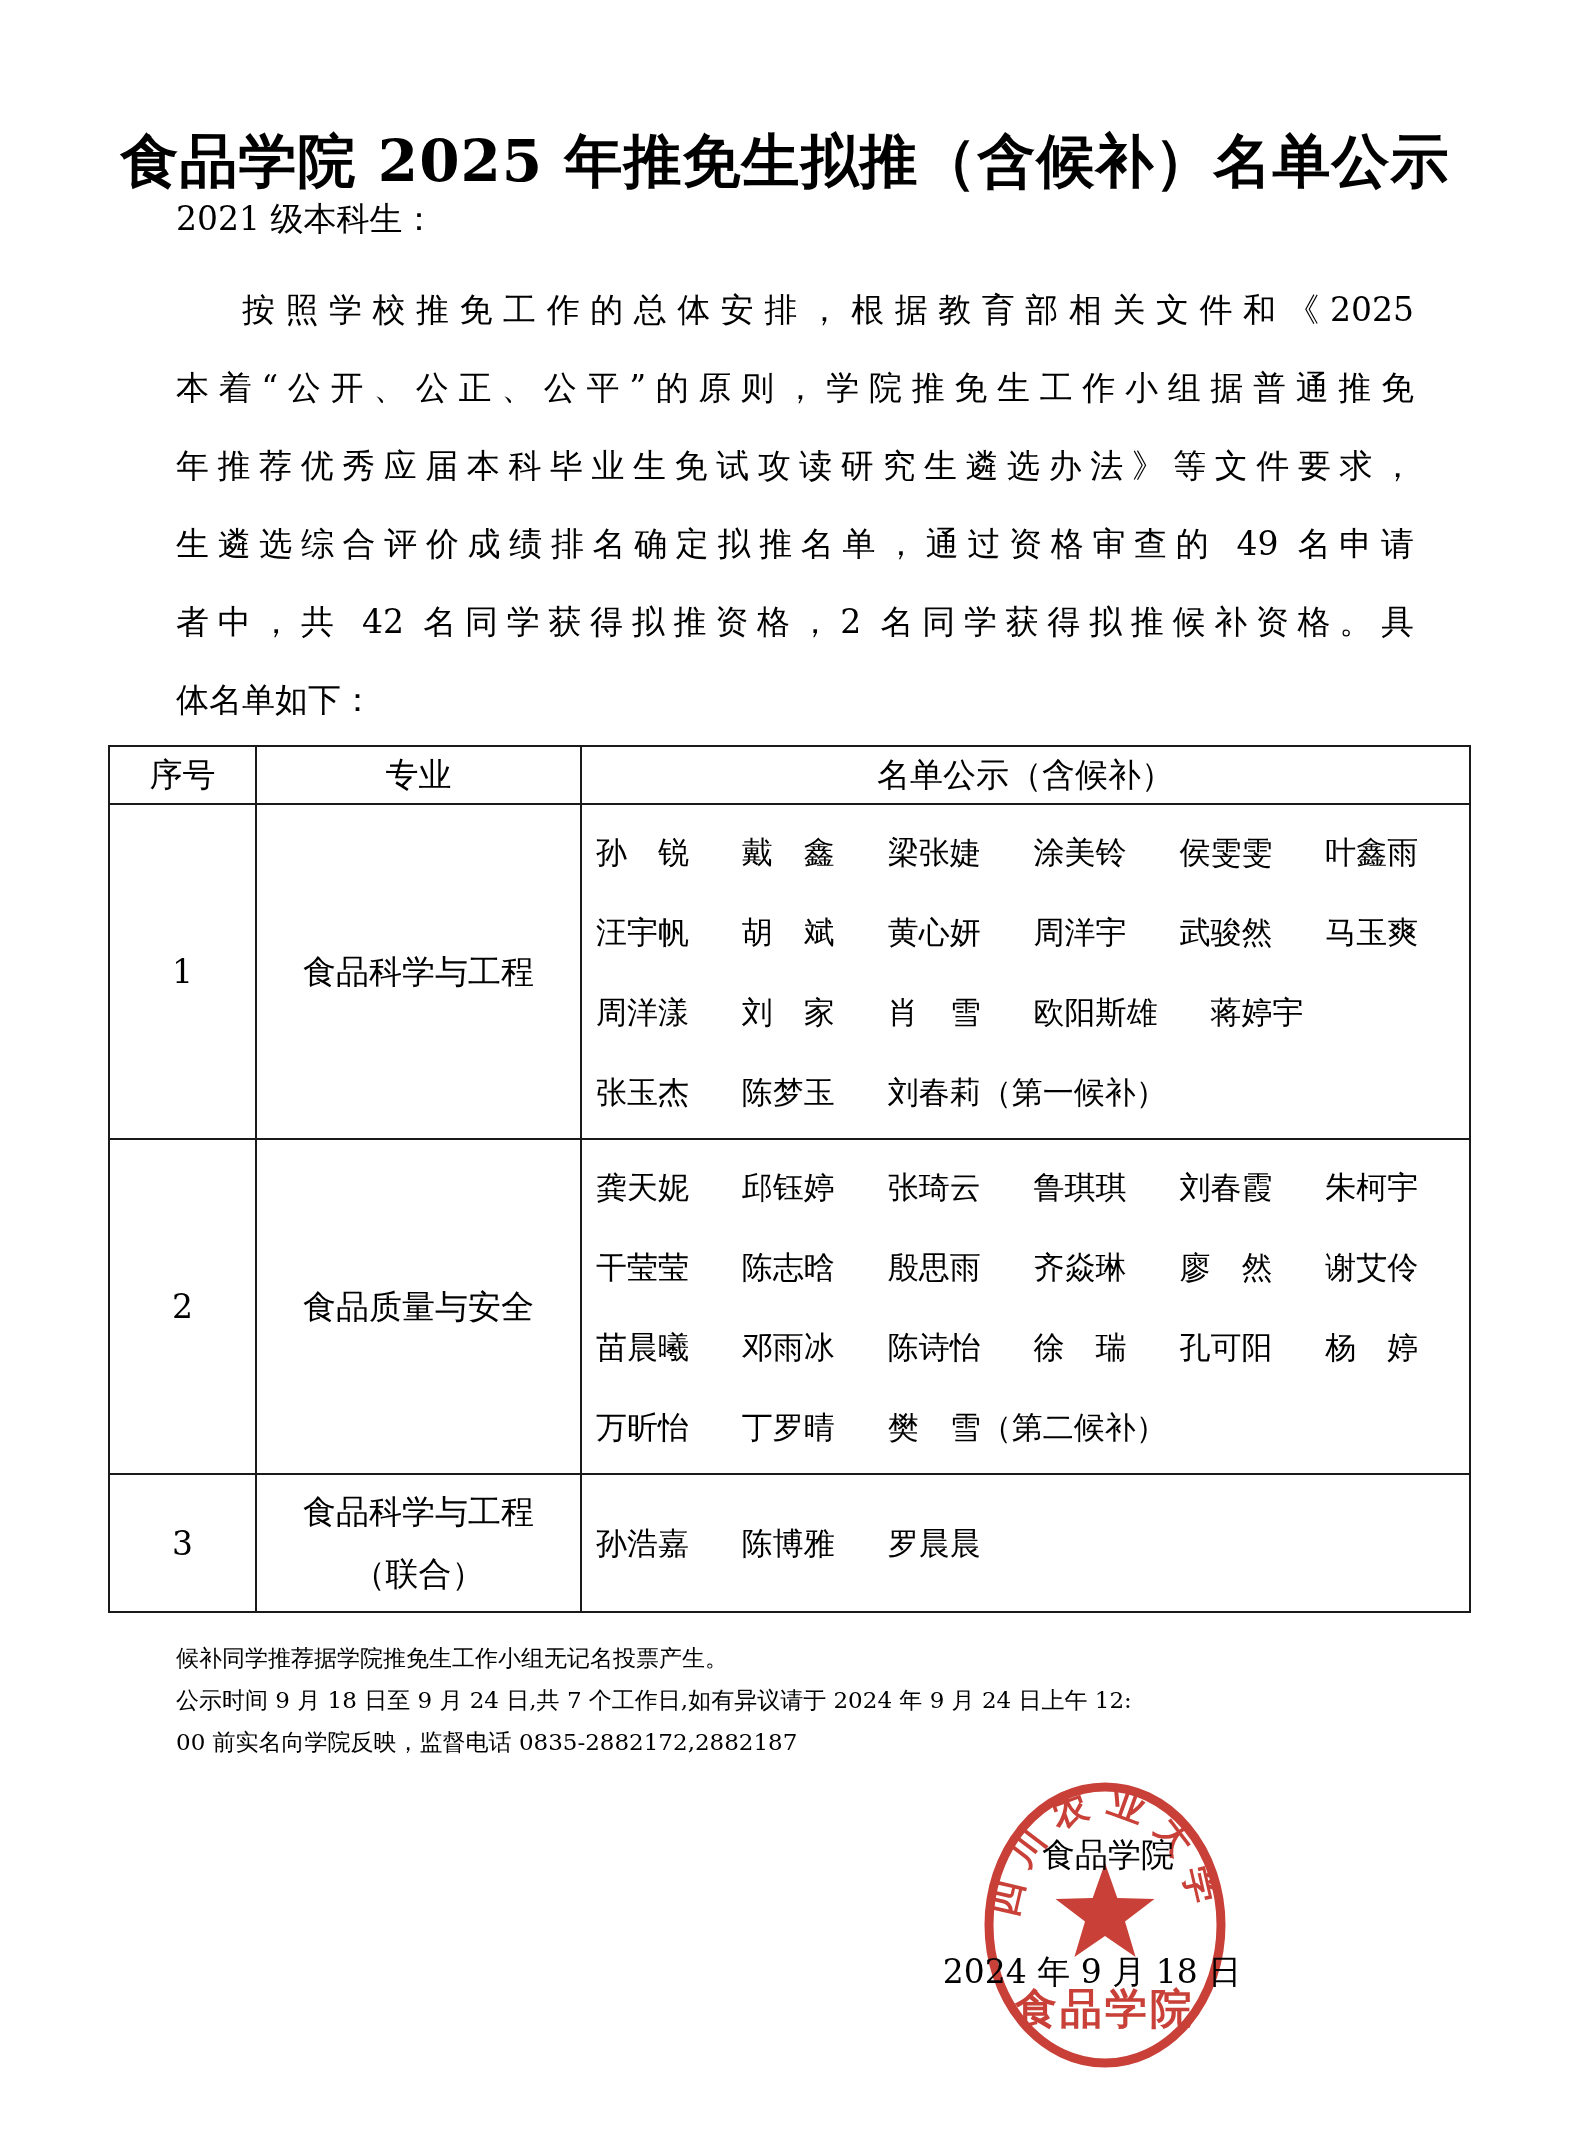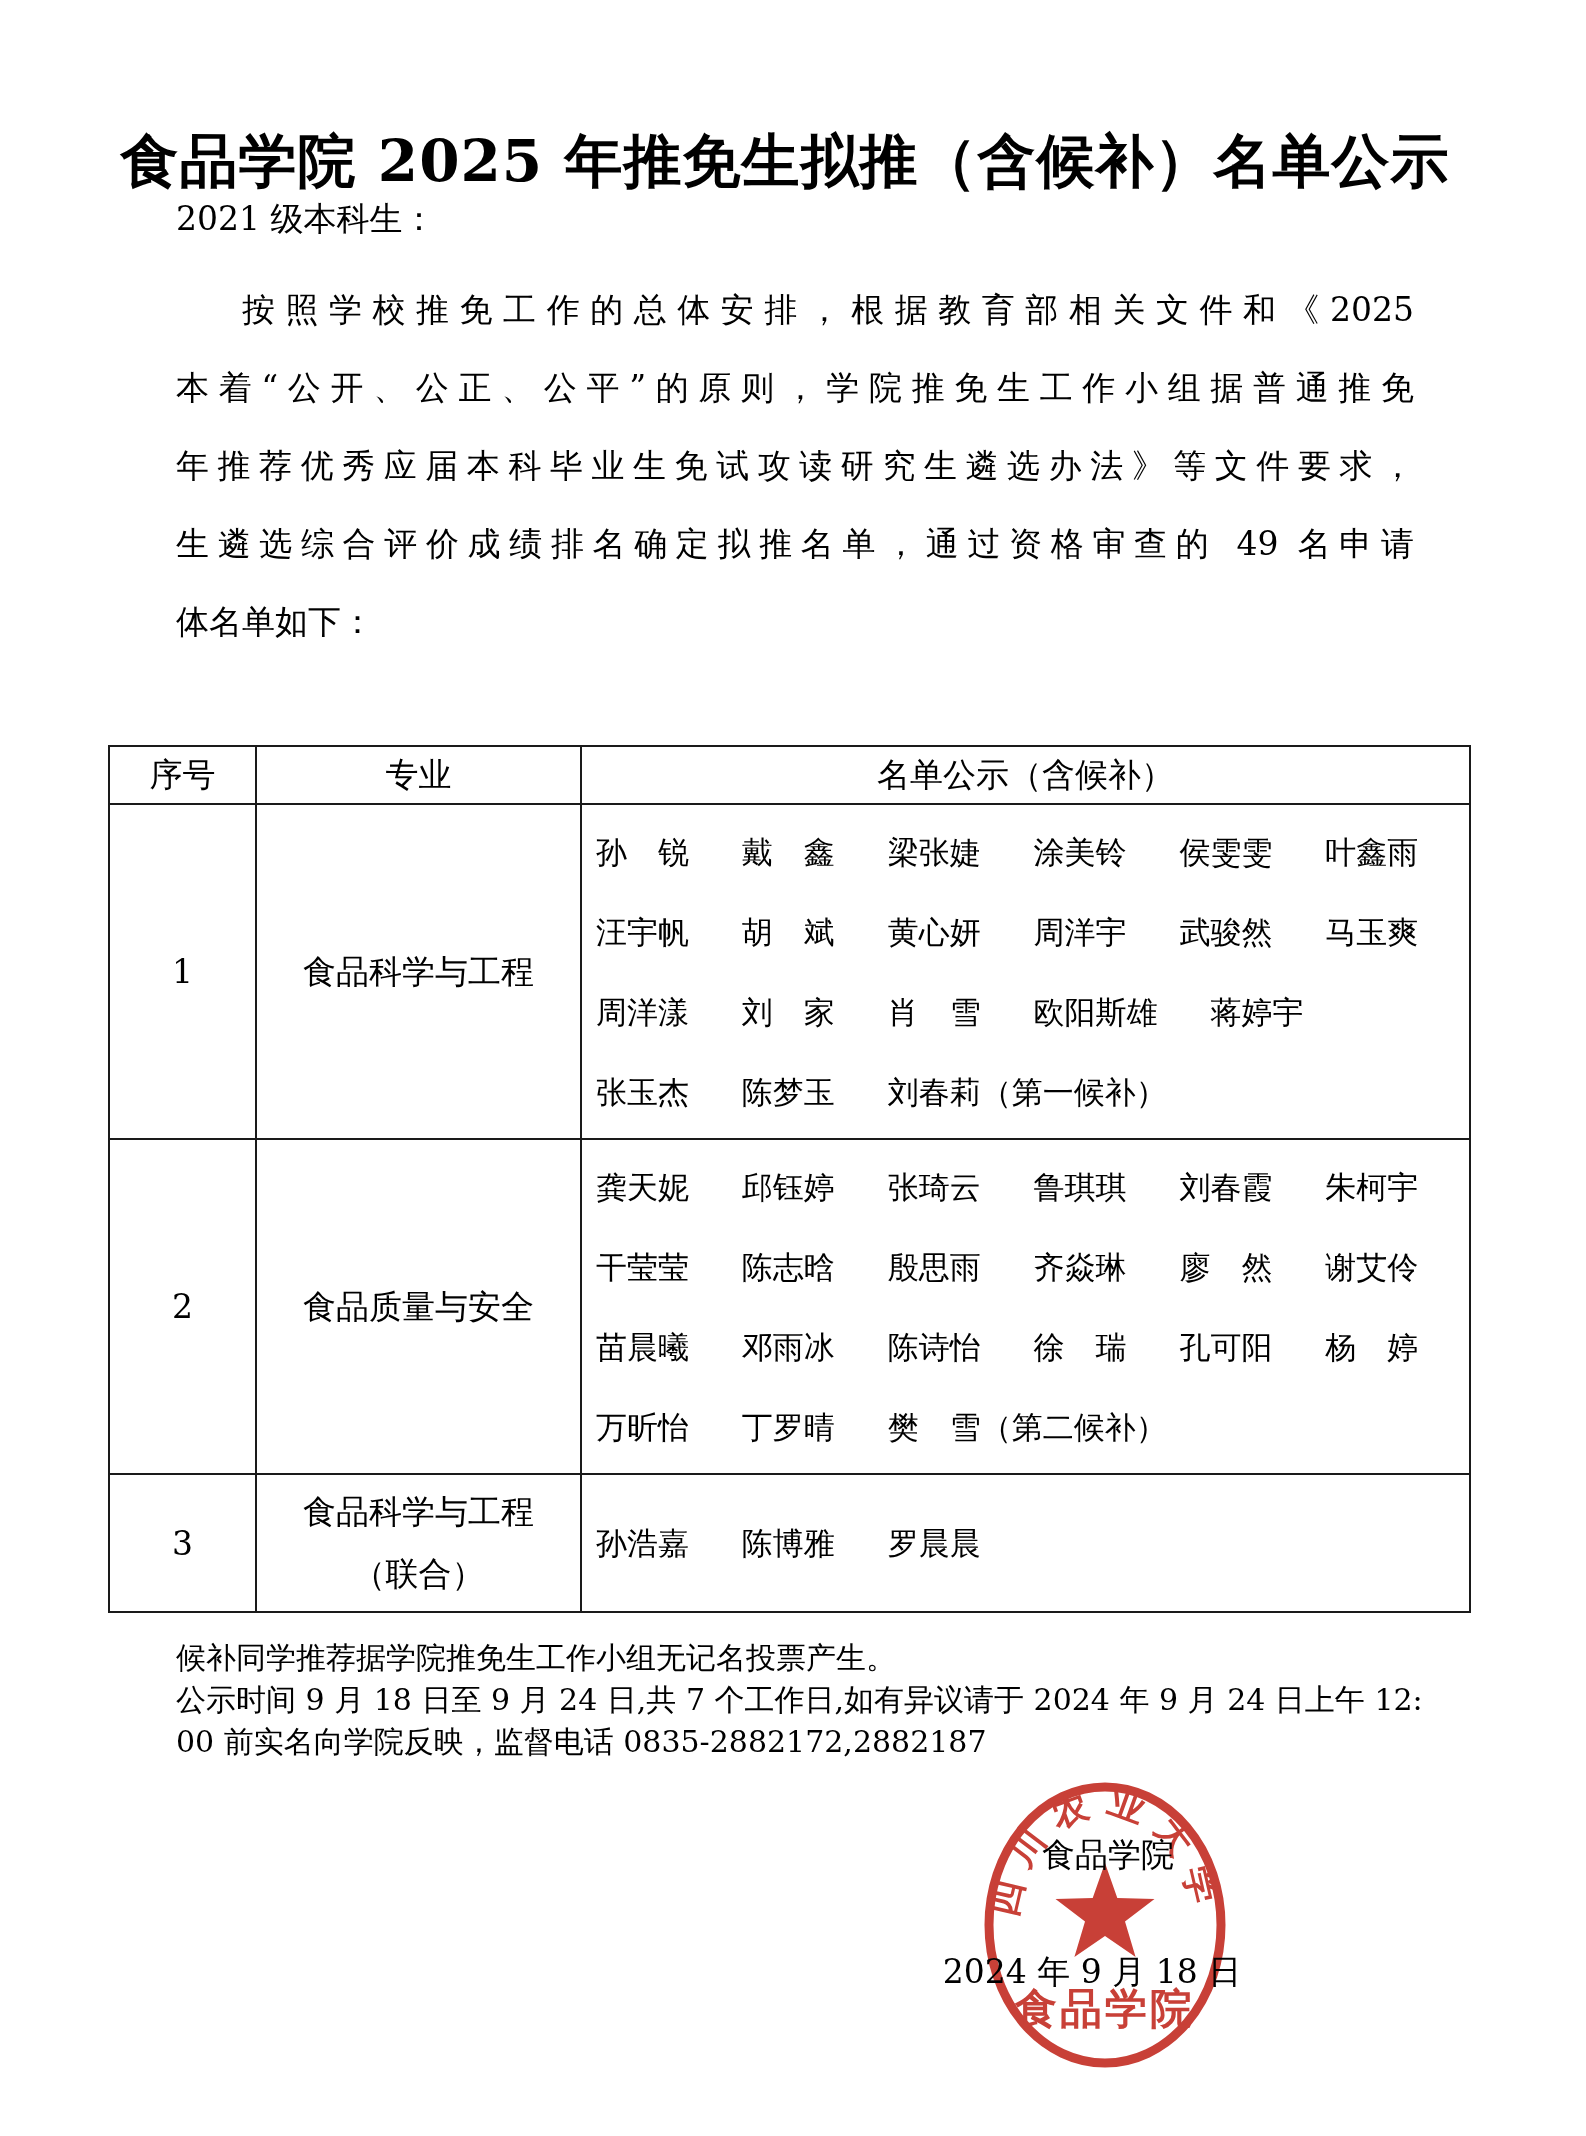--- a/index.html
+++ b/index.html
@@ -57,21 +57,21 @@
   .name-line  {
     line-height:80px;
     font-size:31px;
     white-space:pre;
     word-spacing:12px;
   }
   .header-cell { text-align:center; }
 
   .notes {
     position:absolute; left:176px; top:1637px; width:1290px;
-    font-size:30px; line-height:42px;
+    font-size:23px; line-height:42px;
   }
 
   .sig-org {
     position:absolute; left:1108px; top:1833px;
     transform:translateX(-50%);
     font-size:33px; white-space:pre; z-index:1;
   }
   .sig-date {
     position:absolute; left:1092px; top:1950px;
     transform:translateX(-50%);
@@ -94,20 +94,21 @@
 
 <h1 class="page-title">食品学院 2025 年推免生拟推（含候补）名单公示</h1>
 
 <div class="greeting">2021 级本科生：</div>
 
 <div class="body-paragraph">
     <div class="para-line">按照学校推免工作的总体安排，根据教育部相关文件和《2025</div>
     <div class="para-line">本着“公开、公正、公平”的原则，学院推免生工作小组据普通推免</div>
     <div class="para-line">年推荐优秀应届本科毕业生免试攻读研究生遴选办法》等文件要求，</div>
     <div class="para-line">生遴选综合评价成绩排名确定拟推名单，通过资格审查的 49 名申请</div>
+    <div class="para-line">者中，共 42 名同学获得拟推资格，2 名同学获得拟推候补资格。具</div>
     <div class="para-line">体名单如下：</div>
   </div>
 
 <table class="doc-table">
   <colgroup>
     <col class="col-seq">
       <col class="col-major">
       <col class="col-names">
   </colgroup>
   <thead>

